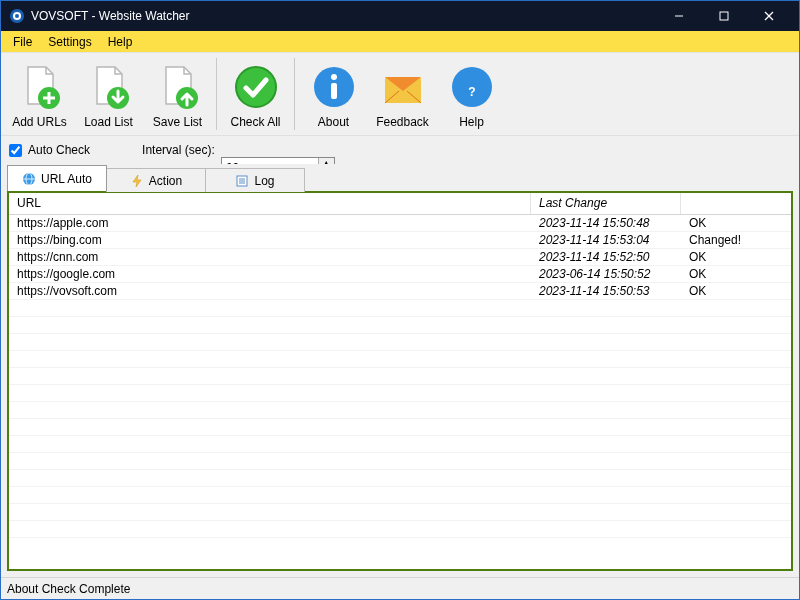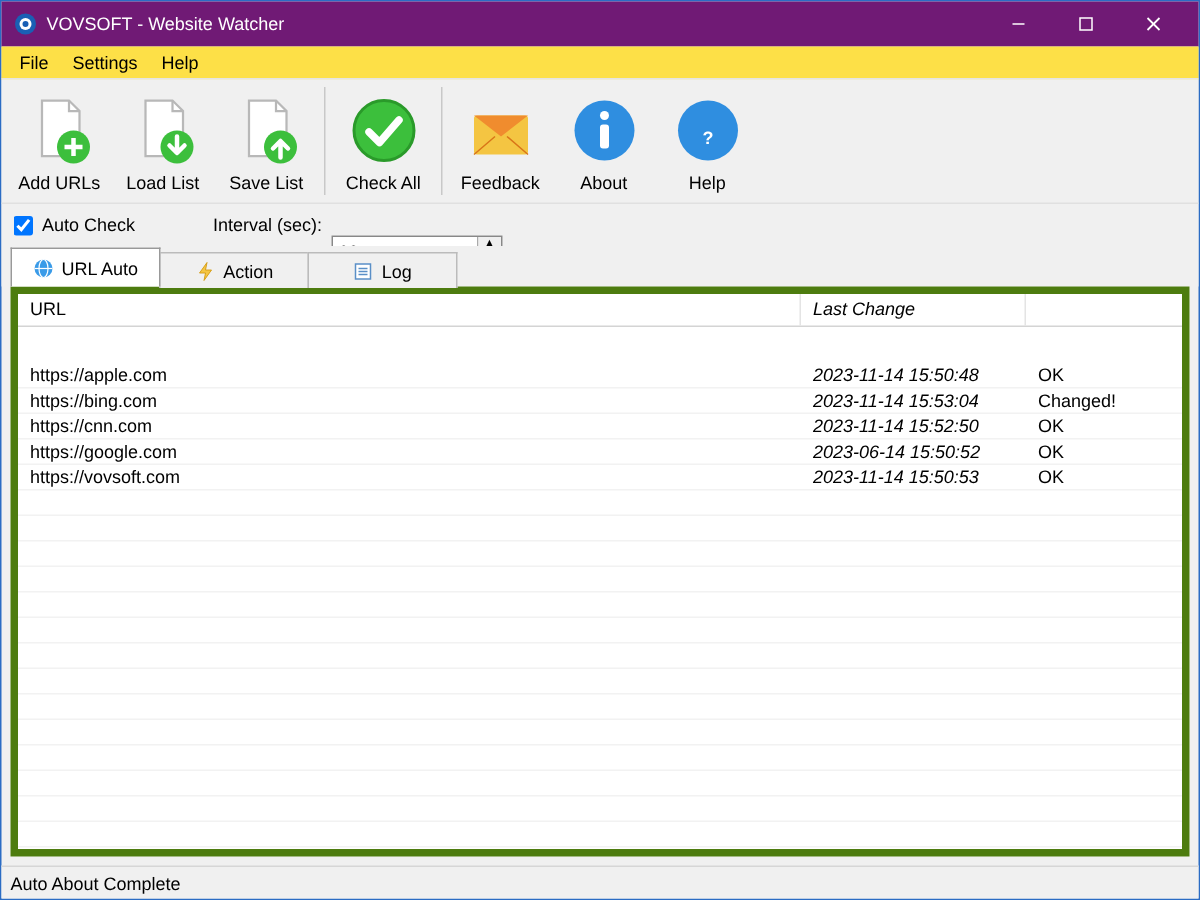--- a/index.html
+++ b/index.html
@@ -1,20 +1,20 @@
 <!DOCTYPE html>
 <html><head>
 <meta charset="utf-8">
 <style>
   * { box-sizing: border-box; margin: 0; padding: 0; font-family: "Segoe UI", Tahoma, sans-serif; font-size: 12px; }
   html, body { height: 100%; background: #fff; }
   .window { width: 800px; height: 600px; display: flex; flex-direction: column; border: 1px solid #2b6cc4; background:#f0f0f0;}
   
   
-  .titlebar { height: 30px; background: #701a75; color:#fff; display:flex; align-items:center; padding:0 8px; }
+  .titlebar { height: 30px; background: #0f172a; color:#fff; display:flex; align-items:center; padding:0 8px; }
   .titlebar .app-icon { width:16px; height:16px; margin-right:6px; display:inline-flex; align-items:center; justify-content:center;}
   .titlebar .title { flex:none; font-size:12px; }
   .titlebar .spacer { flex:1; }
   .titlebar .winbtn { width:45px; height:30px; display:flex; align-items:center; justify-content:center; color:#fff;}
   
   
   .menubar { height:22px; background:#fde047; display:flex; align-items:center; border-bottom:1px solid #e4e4e4; padding:0 4px;}
   .menubar .menuitem { padding:2px 8px; }
   
   
@@ -31,21 +31,21 @@
   .spinner .arrows { width:16px; display:flex; flex-direction:column; border-left:1px solid #aaa;}
   .spinner .arrow { flex:1; display:flex; align-items:center; justify-content:center; font-size:7px; background:#efefef;}
   
   
   .tabrow { height:27px; background:#f0f0f0; display:flex; align-items:flex-end; padding:0 6px;}
   .tab { width:100px; height:24px; display:flex; align-items:center; justify-content:center; gap:5px; background:#f0f0f0; border:1px solid #bbb; border-bottom:none; margin-right:-1px; position:relative; top:1px;}
   .tab.active { background:#fff; height:26px; top:0; z-index:2; border-color:#999;}
   .tab .tabicon { width:14px; height:14px;}
   
   
-  .tablewrap { flex:1; margin:0 6px 6px 6px; background:#fff; border:5px solid #4d7c0f; display:flex; flex-direction:column; overflow:hidden;gap:24px;}
+  .tablewrap { flex:1; margin:0 6px 6px 6px; background:#fff; border:2px solid #4d7c0f; display:flex; flex-direction:column; overflow:hidden;}
   .thead { display:flex; height:22px; border-bottom:1px solid #d4d4d4; background:#fff;}
   .th { padding:3px 8px; border-right:1px solid #e4e4e4; color:#000;}
   .col-url { flex:0 0 522px;}
   .col-lc  { flex:0 0 150px;font-style:italic;}
   .col-st  { flex:1;}
   .tbody { flex:1;}
   .trow { display:flex; height:17px; border-bottom:1px solid #f2f2f2;}
   .td { padding:1px 8px; overflow:hidden; white-space:nowrap;}
   
   
@@ -135,36 +135,36 @@
             <circle cx="24" cy="24" r="20" fill="#3cbf3c" stroke="#2a9a2a" stroke-width="2"></circle>
             <path d="M14 25 l7 7 l13 -15" fill="none" stroke="#fff" stroke-width="5" stroke-linecap="round" stroke-linejoin="round"></path>
           </svg>
       </span>
       <span>Check All</span>
     </div>
     <div class="tool-sep"></div>
     <div class="toolbtn">
       <span class="icon">
         <svg width="48" height="48" viewBox="0 0 48 48">
+            <circle cx="24" cy="24" r="20" fill="#2f8ee0"></circle>
+            <circle cx="24" cy="14" r="3" fill="#fff"></circle>
+            <rect x="21" y="20" width="6" height="16" rx="2" fill="#fff"></rect>
+          </svg>
+      </span>
+      <span>About</span>
+    </div>
+    <div class="toolbtn">
+      <span class="icon">
+        <svg width="48" height="48" viewBox="0 0 48 48">
             <rect x="6" y="14" width="36" height="26" rx="2" fill="#f4c542"></rect>
             <path d="M6 14 l18 14 l18 -14" fill="#f08c2e"></path>
             <path d="M6 40 l14 -12 M42 40 l-14 -12" stroke="#d97518" stroke-width="1" fill="none"></path>
           </svg>
       </span>
       <span>Feedback</span>
-    </div>
-    <div class="toolbtn">
-      <span class="icon">
-        <svg width="48" height="48" viewBox="0 0 48 48">
-            <circle cx="24" cy="24" r="20" fill="#2f8ee0"></circle>
-            <circle cx="24" cy="14" r="3" fill="#fff"></circle>
-            <rect x="21" y="20" width="6" height="16" rx="2" fill="#fff"></rect>
-          </svg>
-      </span>
-      <span>About</span>
     </div>
     <div class="toolbtn">
       <span class="icon">
         <svg width="48" height="48" viewBox="0 0 48 48">
             <circle cx="24" cy="24" r="20" fill="#2f8ee0"></circle>
             <text x="24" y="33" text-anchor="middle" font-size="28" font-weight="bold" fill="#fff" font-family="Arial">?</text>
           </svg>
       </span>
       <span>Help</span>
     </div>
@@ -314,16 +314,16 @@
         </div>
         <div class="trow">
           <div class="td col-url"></div>
           <div class="td col-lc"></div>
           <div class="td col-st"></div>
         </div>
       </div>
   </div>
 
   <div class="statusbar">
-    <span>Auto About Complete</span>
+    <span>About Check Complete</span>
   </div>
 
 </div>
 
 </body></html>

